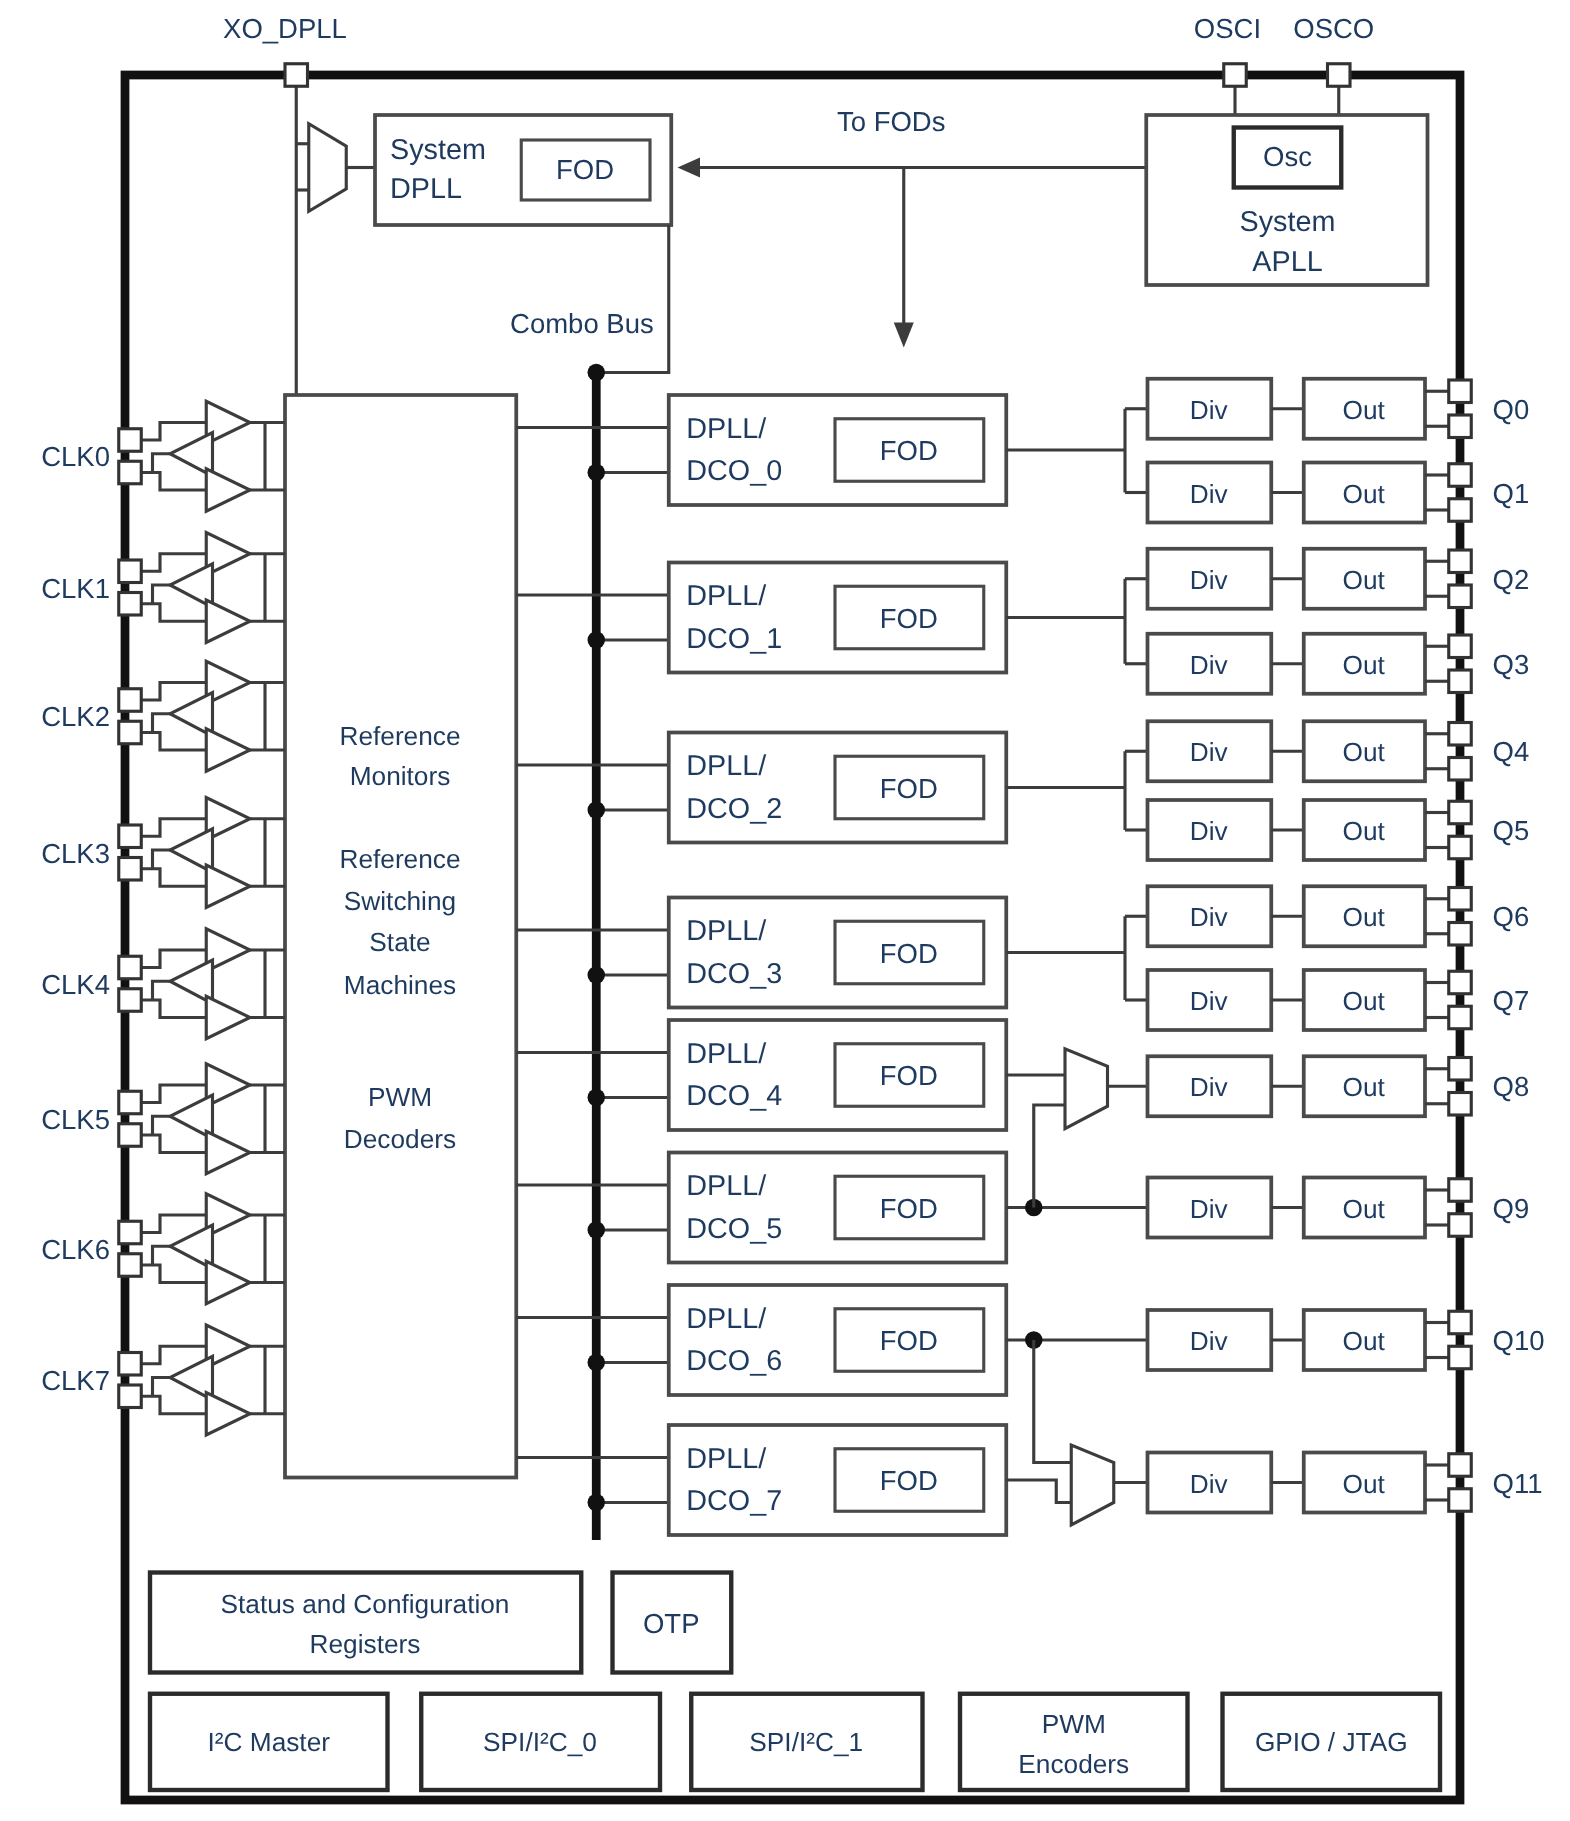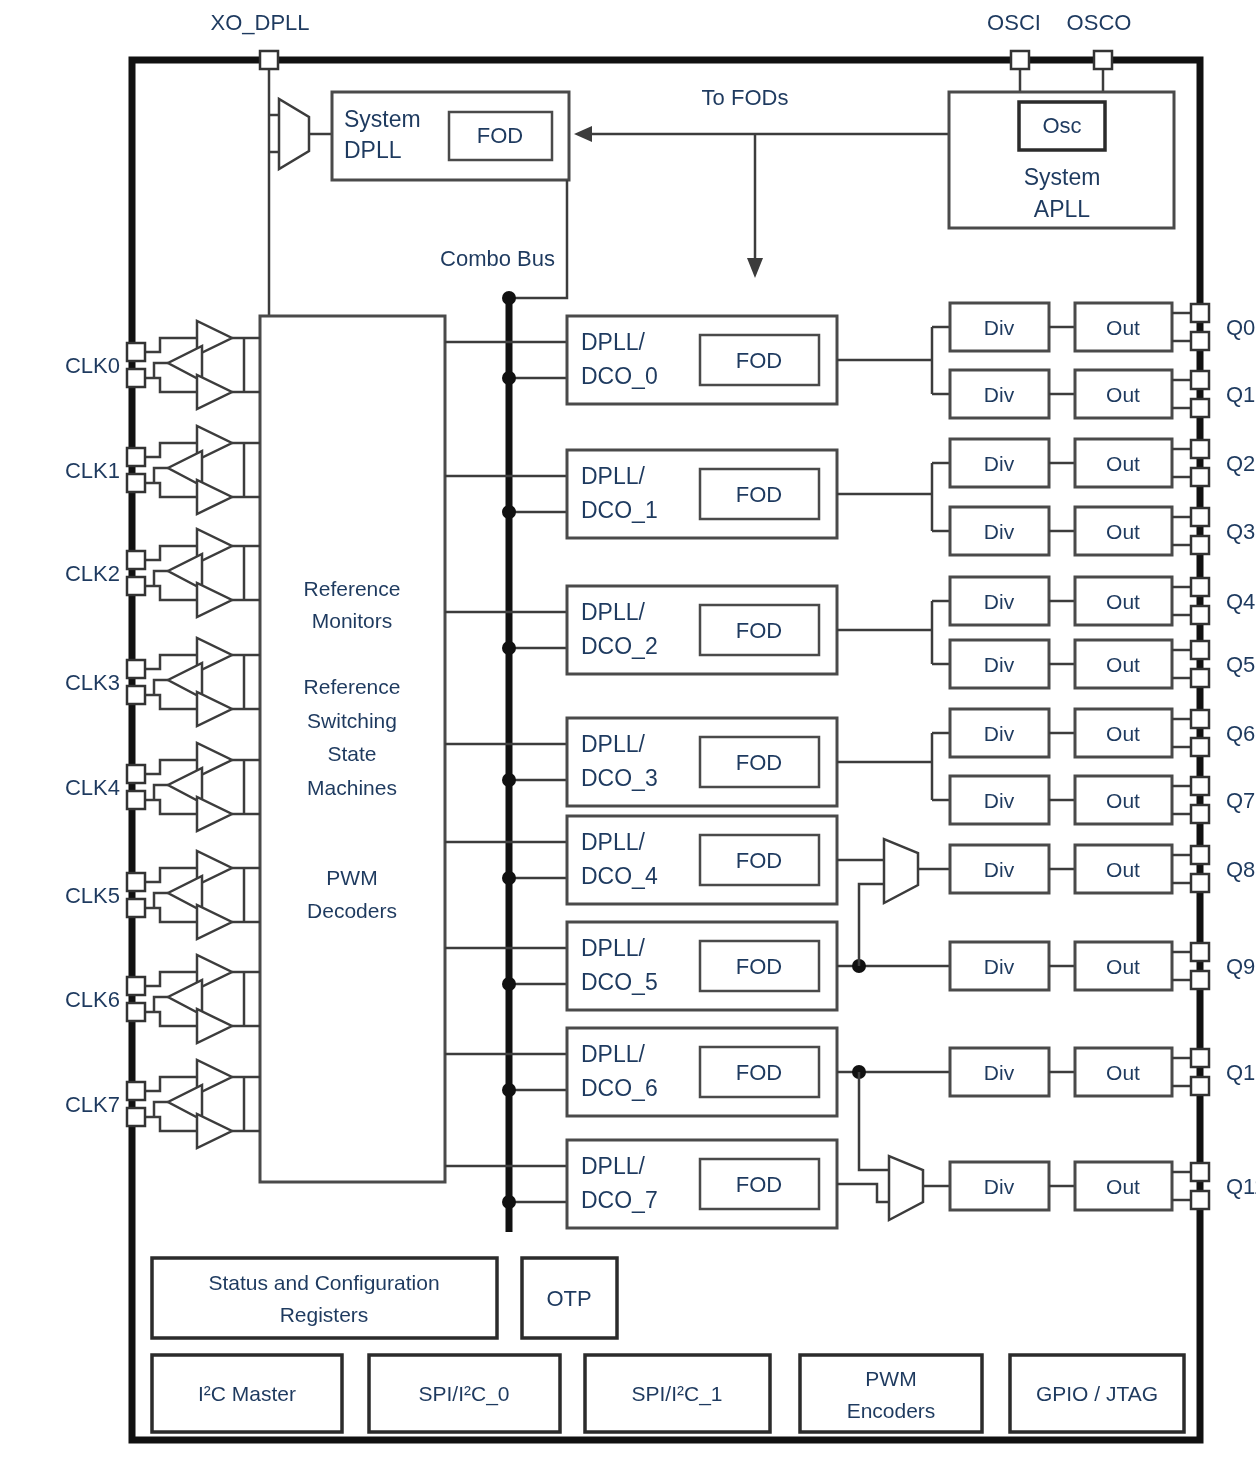--- a/index.html
+++ b/index.html
@@ -1,16 +1,16 @@
 <!DOCTYPE html>
 <html style="--wire: #3c3c3c; --box_stroke: #4a4a4a; --heavy: #111111; --text: #1e3a5f; --bg: #ffffff;"><head>
 <meta charset="utf-8">
 <style>
   html,body{margin:0;padding:0;background:#fff;}
-  .stage{position:relative;width:1052px;height:1457px;background:var(--bg,#fff);font-family:"Liberation Sans",sans-serif;margin-left:32px;}
+  .stage{position:relative;width:1052px;height:1457px;background:var(--bg,#fff);font-family:"Liberation Sans",sans-serif;}
   svg{display:block;}
   .w{stroke:var(--wire,#3c3c3c);stroke-width:2.5;fill:none;}
   .wh{stroke:var(--heavy,#111);stroke-width:7;fill:none;}
   .border{stroke:var(--heavy,#111);stroke-width:7;fill:none;}
   .bx{stroke:var(--box_stroke,#4a4a4a);stroke-width:3;fill:#fff;}
   .bx2{stroke:var(--box_stroke,#4a4a4a);stroke-width:2.5;fill:#fff;}
   .bxd{stroke:#2b2b2b;stroke-width:3.5;fill:#fff;}
   .pads{stroke:#333;stroke-width:2.5;fill:#fff;}
   .tri{stroke:#3c3c3c;stroke-width:2.5;fill:#fff;}
   .dot{fill:var(--heavy,#111);stroke:none;}

